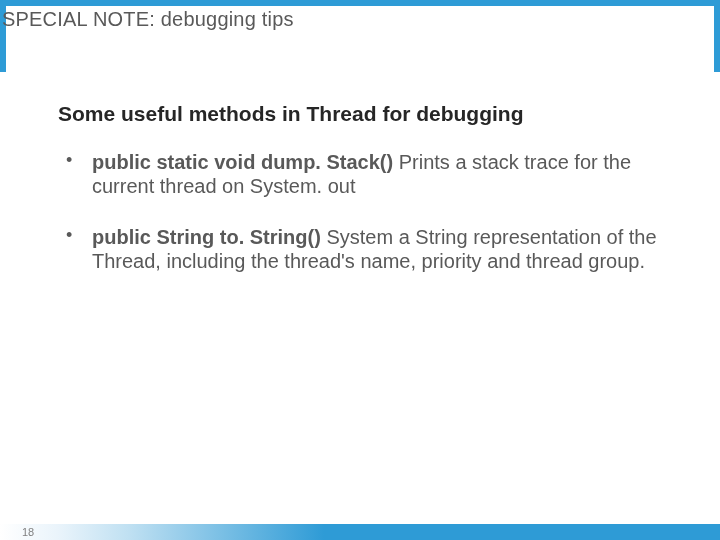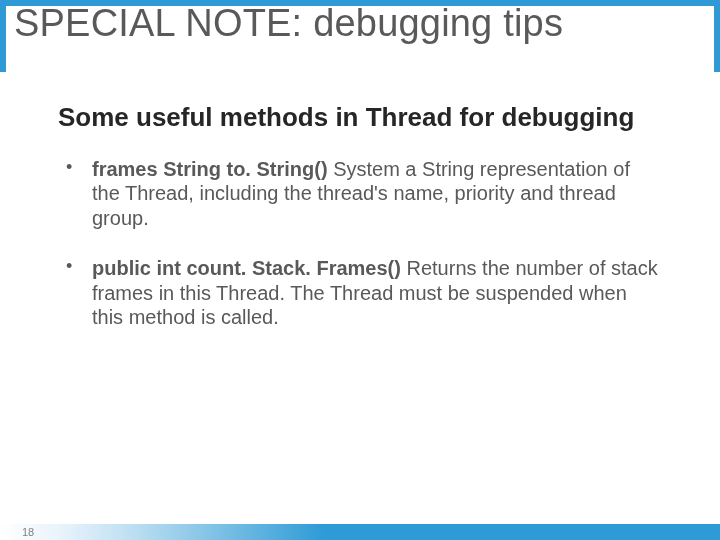--- a/index.html
+++ b/index.html
@@ -13,34 +13,33 @@
     padding: 6px 6px 0 6px;
     position: relative;
   }
   .title-inner {
     background: #ffffff;
     width: 100%;
     height: 100%;
   }
   .title-text {
     position: absolute;
-    top: 2px;
+    top: 8px;
     left: 2px;
-    font-size: 38px;
+    font-size: 20px;
     color: #595959;
     letter-spacing: 0.2px;
     font-weight: 400;
-    margin-left: 12px;
   }
 
   .content {
     padding: 30px 58px 0 58px;
   }
   .subhead {
-    font-size: 26px;
+    font-size: 21px;
     font-weight: bold;
     color: #262626;
     margin-bottom: 24px;
   }
   ul.methods {
     list-style: none;
   }
   ul.methods li {
     position: relative;
     padding-left: 34px;
@@ -94,24 +93,24 @@
 
 <div class="title-bar">
   <div class="title-inner"></div>
   <div class="title-text">SPECIAL NOTE:  debugging tips</div>
 </div>
 
 <div class="content">
   <div class="subhead">Some useful methods in Thread for debugging</div>
   <ul class="methods">
     <li>
-      <span class="sig">frames String to. String() </span><span class="desc">System a String representation of the Thread, including the thread's name, priority and thread group.</span>
+      <span class="sig">public static void dump. Stack() </span><span class="desc">Prints a stack trace for the current thread on System. out</span>
     </li>
     <li>
-      <span class="sig">public int count. Stack. Frames() </span><span class="desc">Returns the number of stack frames in this Thread. The Thread must be suspended when this method is called.</span>
+      <span class="sig">public String to. String() </span><span class="desc">System a String representation of the Thread, including the thread's name, priority and thread group.</span>
     </li>
   </ul>
 </div>
 
 <div class="footer">
   <div class="page-num">18</div>
   <div class="footer-strip"></div>
 </div>
 
 </body></html>

